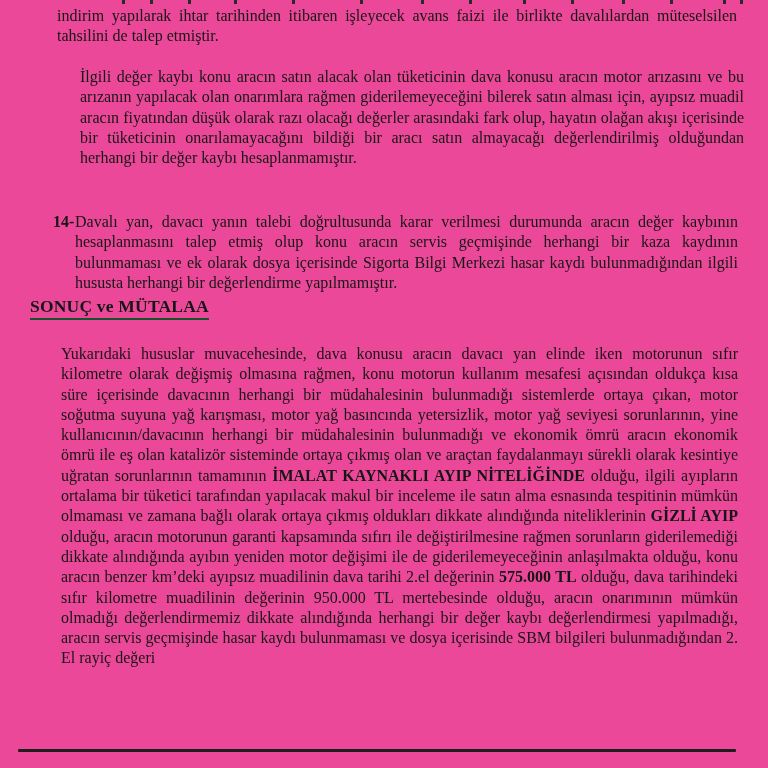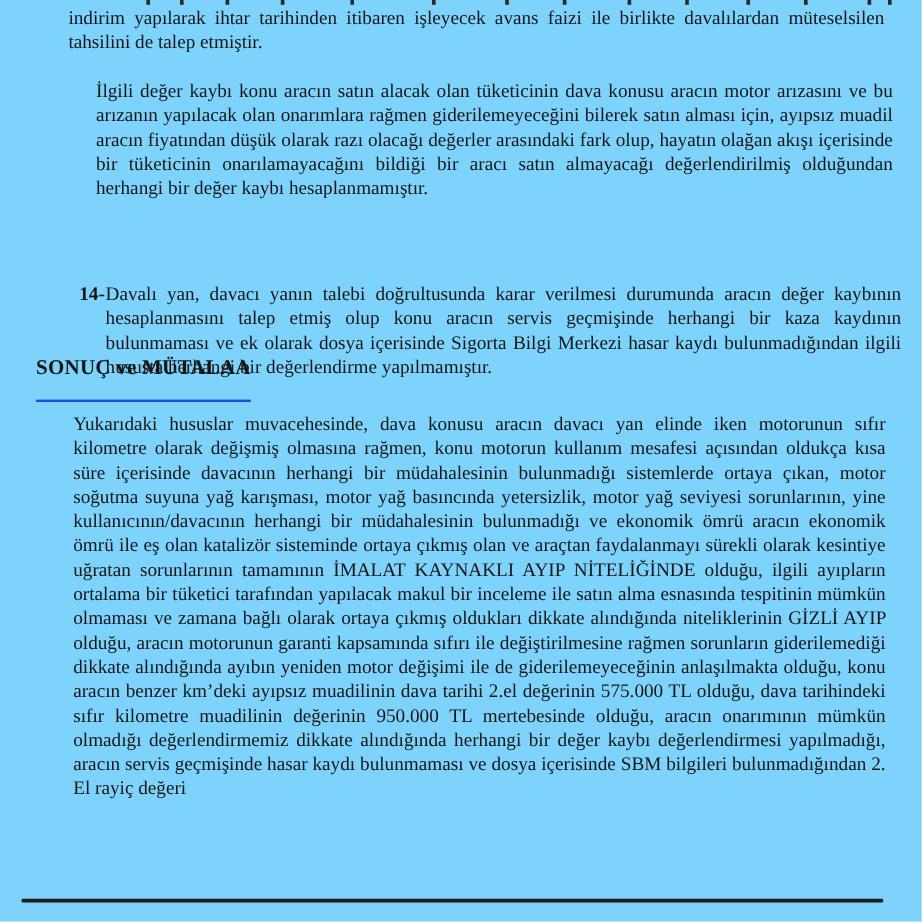--- a/index.html
+++ b/index.html
@@ -4,21 +4,21 @@
 <style>
   html, body {
     margin: 0;
     padding: 0;
     background: #e9e9e9;
   }
   .page {
     position: relative;
     width: 768px;
     height: 768px;
-    background: #7dd3fc;
+    background: #ec4899;
     overflow: hidden;
     font-family: "Liberation Serif", "DejaVu Serif", serif;
     color: #161616;
     font-size: 16px;
     line-height: 20.3px;
   }
   .just {
     text-align: justify;
     text-justify: inter-word;
   }
@@ -48,50 +48,49 @@
     top: 6px; left: 57px;
     width: 680px;
   }
   .p-value-loss {
     position: absolute;
     top: 67px; left: 80px;
     width: 664px;
   }
   .item-14 {
     position: absolute;
-    top: 212px; left: 66px;
+    top: 212px; left: 53px;
     width: 685px;
     display: flex;
-    margin-top: 24px;
   }
   .item-14 .num {
     flex: none;
     width: 22px;
     font-weight: bold;
   }
   .item-14 p { flex: 1; }
 
   .section-heading {
     position: absolute;
     top: 296px; left: 30px;
     margin: 0;
     font-size: 17.5px;
     font-weight: bold;
     letter-spacing: 0.2px;
-    border-bottom: 2px solid #1d4ed8;
-    padding-bottom: 17px;
+    border-bottom: 2px solid #14532d;
+    padding-bottom: 2px;
     display: inline-block;
   }
 
   .p-conclusion {
     position: absolute;
     top: 344px; left: 61px;
     width: 677px;
   }
-  .b { font-weight: normal; }
+  .b { font-weight: bold; }
 
   .footer-rule {
     position: absolute;
     top: 749px; left: 18px;
     width: 718px; height: 2.5px;
     background: #1d1d1d;
     border-radius: 1px;
   }
 </style>
 </head>

